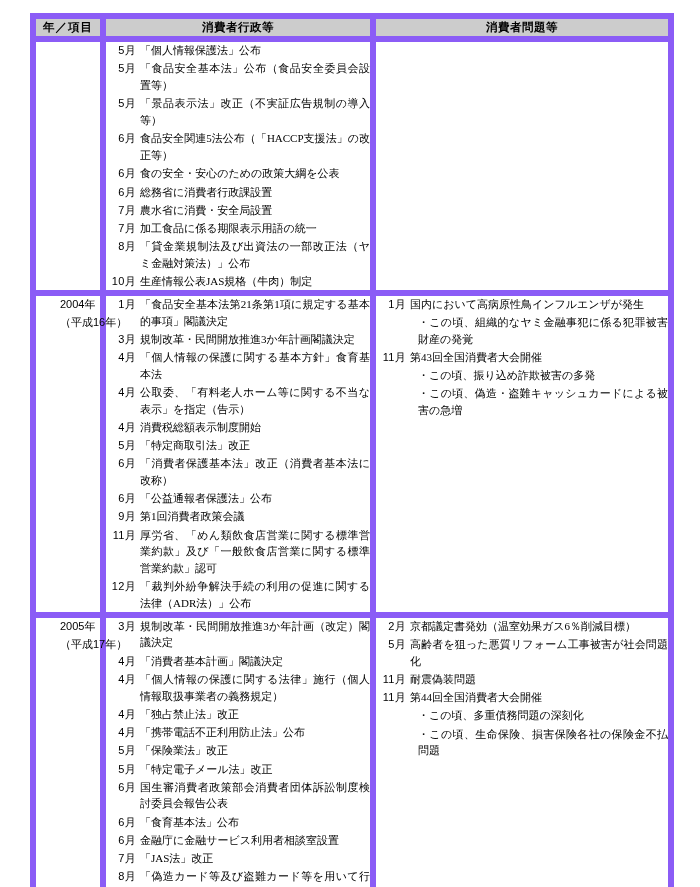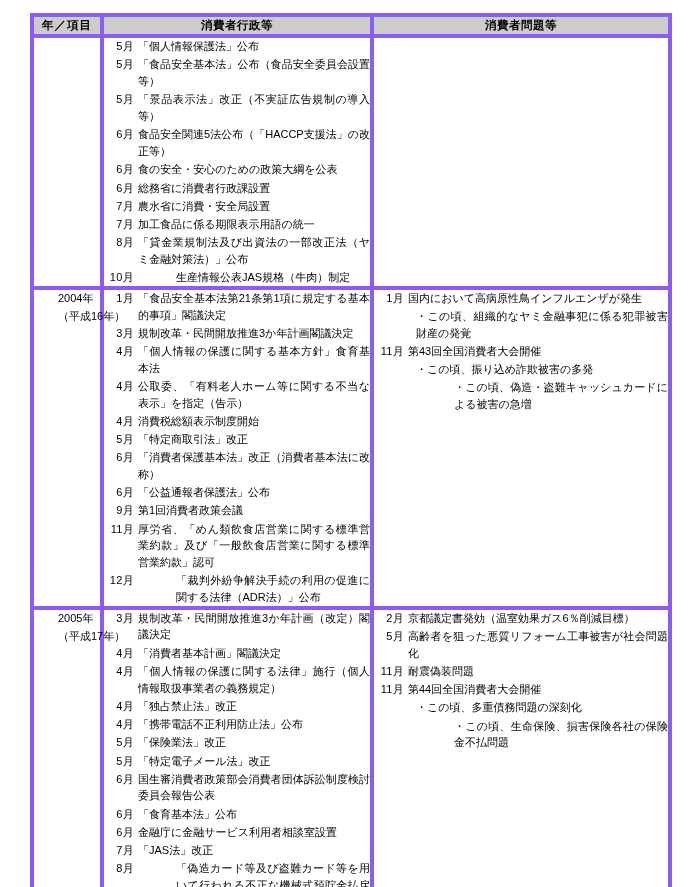--- a/index.html
+++ b/index.html
@@ -27,21 +27,21 @@
     width: 638px;
     border-collapse: collapse;
     table-layout: fixed;
   }
   table.chrono col.c-year  { width: 70px; }
   table.chrono col.c-admin { width: 270px; }
   table.chrono col.c-issue { width: 298px; }
 
   table.chrono th,
   table.chrono td {
-    border: 4px solid #8b5cf6;
+    border: 6px solid #8b5cf6;
     vertical-align: top;
     padding: 0;
   }
   thead th {
     background: #cccccc;
     text-align: center;
     font-weight: bold;
     font-size: 11.5px;
     line-height: 1.5;
     padding: 5px 2px 5px 2px;
@@ -66,21 +66,21 @@
     margin: 0;
     padding: 0;
   }
   ul.ev-list > li.ev {
     display: flex;
     align-items: flex-start;
     font-size: 11px;
     line-height: 1.52;
     margin: 0 0 1.5px 0;
   }
-  ul.ev-list > li.ev:last-child { margin-bottom: 0; gap: 38px; }
+  ul.ev-list > li.ev:last-child { margin-bottom: 0; }
 
   li.ev .ev-month {
     flex: 0 0 auto;
     width: 30px;
     text-align: right;
     white-space: nowrap;
     padding-right: 4px;
     letter-spacing: 0.3px;
   }
   li.ev .ev-text {
@@ -88,21 +88,21 @@
     text-align: justify;
     text-justify: inter-character;
     word-break: break-all;
     line-break: strict;
   }
   
   li.ev.bullet .ev-month { width: 30px; }
   li.ev.bullet .ev-text { text-indent: 0; margin-left: 8px; }
 
   
-  li.ev .ev-text { display: block; }
+  li.ev .ev-text { display: block; font-family: Liberation Serif, serif; }
 </style>
 </head>
 <body>
 
 <div id="page">
 
   <table class="chrono">
     <colgroup>
       <col class="c-year">
       <col class="c-admin">

